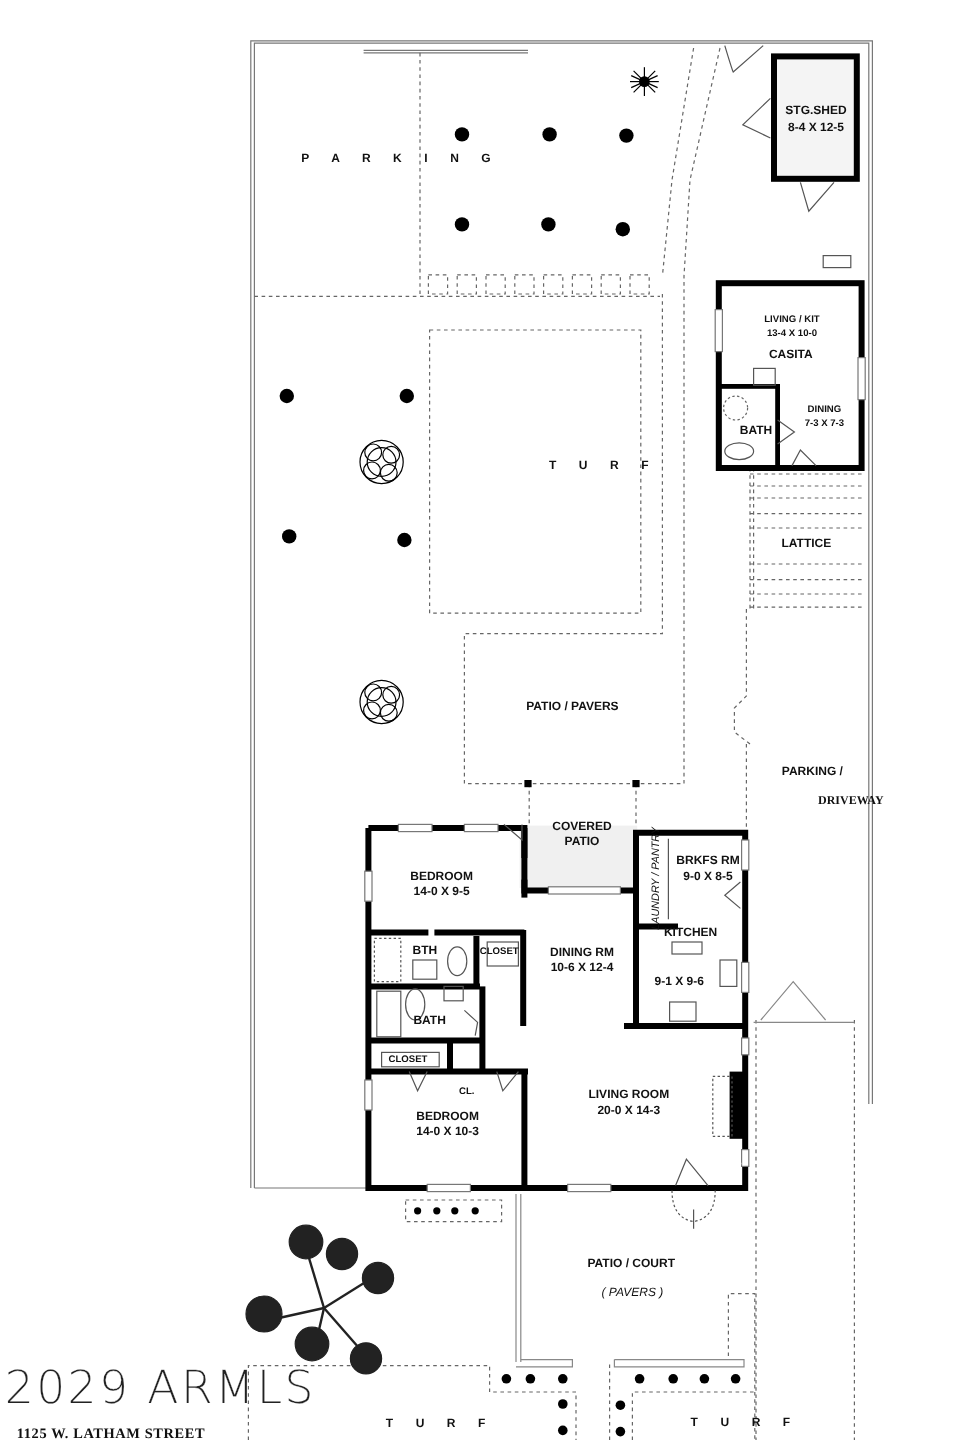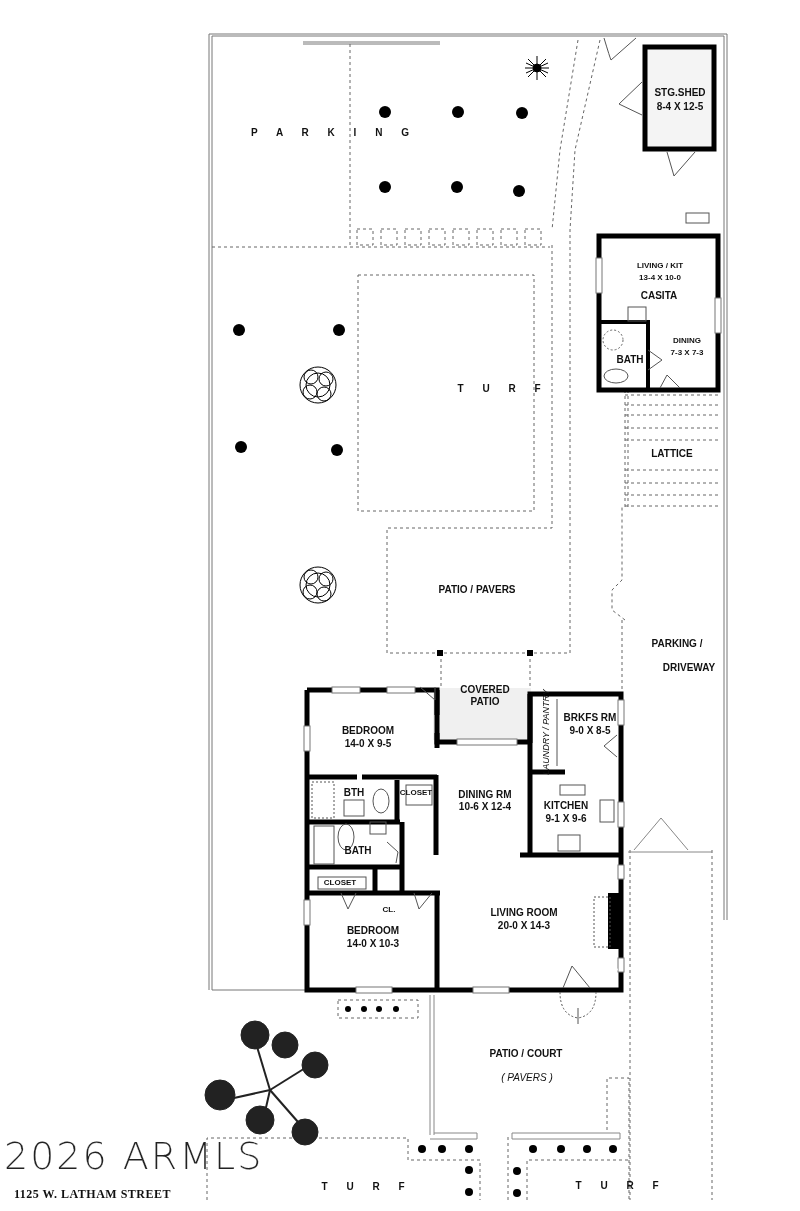--- a/index.html
+++ b/index.html
@@ -226,21 +226,21 @@
       <circle cx="-50" cy="5" r="15"></circle>
     <circle cx="-10" cy="30" r="14"></circle>
       <circle cx="35" cy="42" r="13"></circle>
   </g>
 </svg>
 
 <div class="lbl spaced" style="left:289px;top:133px;">P A R K I N G</div>
 <div class="lbl spaced" style="left:458px;top:389px;">T U R F</div>
 <div class="lbl" style="left:477px;top:590px;">PATIO / PAVERS</div>
 <div class="lbl" style="left:677px;top:644px;">PARKING /</div>
-<div class="lbl" style="left:689px;top:668px;">DRIVEWAY</div>
+<div class="lbl" style="left:709px;top:668px;font-family:Liberation Serif, serif;">DRIVEWAY</div>
 <div class="lbl" style="left:672px;top:454px;">LATTICE</div>
 <div class="lbl" style="left:526px;top:1054px;">PATIO / COURT</div>
 <div class="lbl ital" style="left:527px;top:1078px;">( PAVERS )</div>
 <div class="lbl spaced" style="left:322px;top:1187px;">T U R F</div>
 <div class="lbl spaced" style="left:576px;top:1186px;">T U R F</div>
 
 <div class="lbl" style="left:680px;top:93px;">STG.SHED</div>
 <div class="lbl" style="left:680px;top:107px;">8-4 X 12-5</div>
 
 <div class="lbl small" style="left:660px;top:266px;">LIVING / KIT</div>
@@ -254,25 +254,25 @@
 <div class="lbl" style="left:485px;top:702px;">PATIO</div>
 <div class="lbl" style="left:368px;top:731px;">BEDROOM</div>
 <div class="lbl" style="left:368px;top:744px;">14-0 X 9-5</div>
 <div class="lbl" style="left:354px;top:793px;">BTH</div>
 <div class="lbl small" style="left:416px;top:793px;">CLOSET</div>
 <div class="lbl" style="left:485px;top:795px;">DINING RM</div>
 <div class="lbl" style="left:485px;top:807px;">10-6 X 12-4</div>
 <div class="lbl vert" style="left:546px;top:732px;">LAUNDRY / PANTRY</div>
 <div class="lbl" style="left:590px;top:718px;">BRKFS RM</div>
 <div class="lbl" style="left:590px;top:731px;">9-0 X 8-5</div>
-<div class="lbl" style="left:566px;top:806px;">KITCHEN</div>
+<div class="lbl" style="left:566px;top:778px;padding-left:19px;">KITCHEN</div>
 <div class="lbl" style="left:566px;top:819px;">9-1 X 9-6</div>
 <div class="lbl" style="left:358px;top:851px;">BATH</div>
 <div class="lbl small" style="left:340px;top:883px;">CLOSET</div>
 <div class="lbl small" style="left:389px;top:882px;margin-top:28px;">CL.</div>
 <div class="lbl" style="left:373px;top:931px;">BEDROOM</div>
 <div class="lbl" style="left:373px;top:944px;">14-0 X 10-3</div>
 <div class="lbl" style="left:524px;top:913px;">LIVING ROOM</div>
 <div class="lbl" style="left:524px;top:926px;">20-0  X  14-3</div>
 <div class="lbl small" style="left:613px;top:923px;color:#fff;margin-top:48px;">FP</div>
 
-<div class="brand">2026 ARMLS</div>
+<div class="brand">2029 ARMLS</div>
 <div class="addr">1125 W. LATHAM STREET</div>
 
 </body></html>

